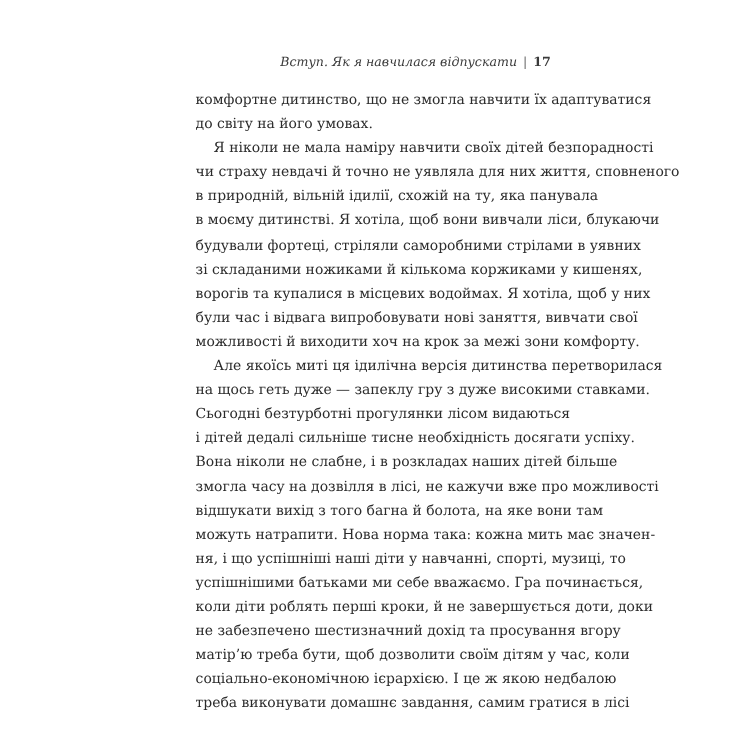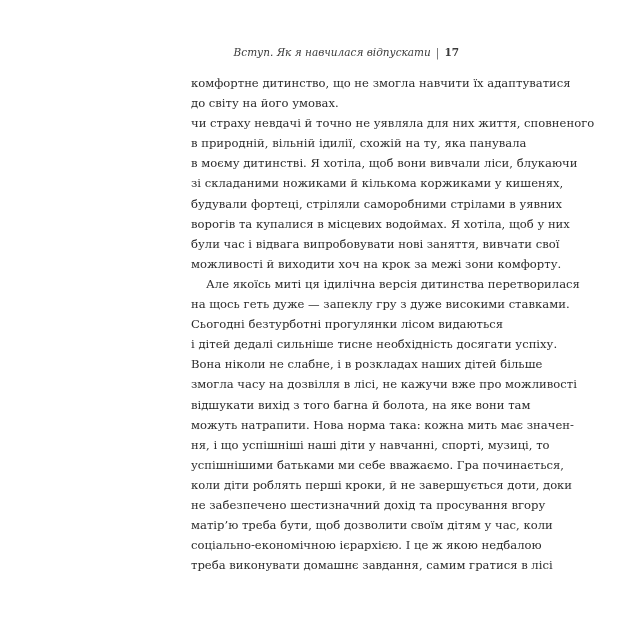--- a/index.html
+++ b/index.html
@@ -19,44 +19,45 @@
     .running-head .sep { margin: 0 5px; color: #666; }
     .running-head .num { font-weight: bold; }
     .body-text {
       position: absolute; top: 73px; left: 163px; width: 296px;
       font-family: "DejaVu Serif", serif;
       font-size: 11.6px; line-height: 20.1px; color: #2b2b2b;
     }
     .line {
       display: block; white-space: nowrap;
       text-align: justify; text-align-last: justify;
-      height: 20.1px; overflow: visible; margin-left: 28px;
+      height: 20.1px; overflow: visible;
     }
     .line.last { text-align-last: left; }
     .line.indent { padding-left: 15px; }
   </style>
 </head>
 <body>
 
 <div class="page">
   <div class="running-head">
     <span class="title">Вступ. Як я навчилася відпускати</span><span class="sep">|</span><span class="num">17</span>
   </div>
 
   <div class="body-text">
     <div>
       <span class="line">комфортне дитинство, що не змогла навчити їх адаптуватися</span>
       <span class="line last">до світу на його умовах.</span>
     </div>
     <div>
+      <span class="line indent">Я ніколи не мала наміру навчити своїх дітей безпорадності</span>
       <span class="line">чи страху невдачі й точно не уявляла для них життя, сповненого</span>
       <span class="line">в природній, вільній ідилії, схожій на ту, яка панувала</span>
       <span class="line">в моєму дитинстві. Я хотіла, щоб вони вивчали ліси, блукаючи</span>
+      <span class="line">будували фортеці, стріляли саморобними стрілами в уявних</span>
       <span class="line">зі складаними ножиками й кількома коржиками у кишенях,</span>
-      <span class="line">будували фортеці, стріляли саморобними стрілами в уявних</span>
       <span class="line">ворогів та купалися в місцевих водоймах. Я хотіла, щоб у них</span>
       <span class="line">були час і відвага випробовувати нові заняття, вивчати свої</span>
       <span class="line last">можливості й виходити хоч на крок за межі зони комфорту.</span>
     </div>
     <div>
       <span class="line indent">Але якоїсь миті ця ідилічна версія дитинства перетворилася</span>
       <span class="line">на щось геть дуже — запеклу гру з дуже високими ставками.</span>
       <span class="line">Сьогодні безтурботні прогулянки лісом видаються</span>
       <span class="line">і дітей дедалі сильніше тисне необхідність досягати успіху.</span>
       <span class="line">Вона ніколи не слабне, і в розкладах наших дітей більше</span>

